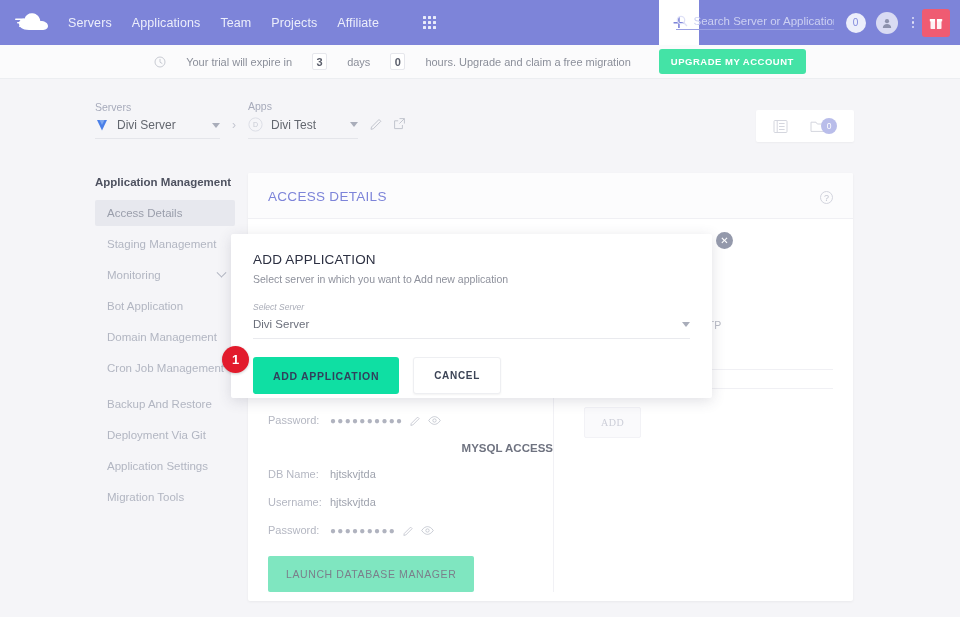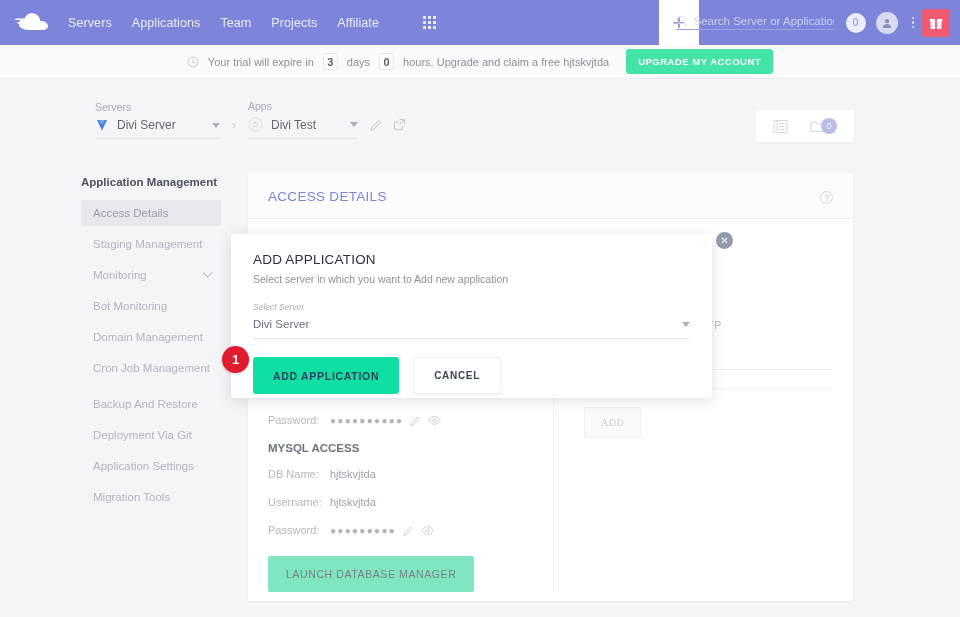--- a/index.html
+++ b/index.html
@@ -55,21 +55,21 @@
   .kebab i { width: 2.5px; height: 2.5px; background: #dfe1f7; border-radius: 50%; display:block;}
   .gift-btn {
     width: 28px; height: 28px; border-radius: 3px; background: #ef5b72;
     display: flex; align-items: center; justify-content: center; cursor: pointer;
   }
 
   
   .trial-bar {
     position: absolute; top: 45px; left: 0; width: 960px; height: 34px;
     background: #fbfbfc; border-bottom: 1px solid #eceef1;
-    display: flex; align-items: center; justify-content: center; gap: 9px;
+    display: flex; align-items: center; justify-content: center; gap: 20px;
   }
   .trial-text { font-size: 11px; color: #8b8f9a; }
   .trial-num {
     display: inline-flex; align-items: center; justify-content: center;
     min-width: 15px; height: 17px; background: #fff; border: 1px solid #e6e7ec;
     border-radius: 2px; font-size: 11px; color: #5a5e6b; font-weight: bold; padding: 0 3px;
   }
   .upgrade-btn {
     background: #44e3a6; color: #fff; font-size: 9.5px; font-weight: bold;
     letter-spacing: .5px; padding: 7px 12px; border-radius: 3px; border: none;
@@ -99,21 +99,21 @@
     justify-content: center; gap: 22px; box-shadow: 0 1px 2px rgba(0,0,0,.04);
   }
   .folder-wrap { position: relative; display:flex; align-items:center; cursor:pointer;}
   .folder-badge {
     width: 16px; height: 16px; border-radius: 50%; background: #b9bdea; color: #fff;
     font-size: 8.5px; display: flex; align-items: center; justify-content: center;
     margin-left: -5px;
   }
 
   
-  .sidebar { position: absolute; top: 176px; left: 81px; width: 140px; }
+  .sidebar { position: absolute; top: 176px; left: 95px; width: 140px; }
   .sidebar-title { font-size: 11.5px; color: #4e5260; font-weight: bold; margin-bottom: 12px; }
   .side-item {
     height: 26px; display: flex; align-items: center; padding-left: 12px;
     font-size: 11.5px; color: #b2b6c2; cursor: pointer; border-radius: 2px;
     justify-content: space-between; padding-right: 10px; margin-bottom: 0px;
   }
   .side-item.active { background: #e7e8ee; color: #9a9eab; }
   .side-spacer { height: 5px; }
   .chev { width: 7px; height: 7px; border-right: 1.4px solid #b2b6c2;
      border-bottom: 1.4px solid #b2b6c2; transform: rotate(45deg) translate(-2px,-2px); }
@@ -135,21 +135,21 @@
     border: 1px solid #d3d5de; color: #c2c5d0; font-size: 9px; text-align: center;
     line-height: 12px; cursor: pointer;
   }
   .card-body { display: flex; padding: 16px 20px; }
   .col-left { width: 285px; }
   .col-right { flex: 1; padding-left: 30px; border-left: 1px solid #f1f1f5; }
   .row { display: flex; align-items: center; height: 20px; margin-bottom: 8px; }
   .row-label { width: 62px; font-size: 11px; color: #b4b7c2; }
   .row-value { font-size: 11px; color: #9fa3ae; display: flex; align-items: center; gap: 7px; }
   .dots { letter-spacing: 1.3px; color: #b0b3bf; font-size: 10px; }
-  .section-head { font-size: 11.5px; color: #6f7380; font-weight: bold; margin: 12px 0 10px 0; }
+  .section-head { font-size: 11.5px; color: #6f7380; font-weight: bold; margin: 12px 0 10px 0; text-align: right; }
   .launch-btn {
     margin-top: 8px; background: #7fe6c0; color: #7b7f8b; border: none; border-radius: 2px;
     font-size: 10.5px; letter-spacing: .6px; padding: 12px 18px; cursor: pointer;
     font-family: "Liberation Sans", sans-serif;
   }
   .faint-line { height: 1px; background: #f0f0f4; margin: 18px 0; }
   .add-btn-faint {
     background: #fafafc; color: #ccced8; border: 1px solid #f2f2f6; border-radius: 2px;
     font-size: 10px; letter-spacing: .5px; padding: 9px 16px; cursor: pointer;
     font-family: Liberation Serif, serif;
@@ -264,21 +264,21 @@
 
   <div class="trial-bar">
     <svg width="12" height="12" viewBox="0 0 12 12">
       <circle cx="6" cy="6" r="5" fill="none" stroke="#c8cbd3" stroke-width="1"></circle>
       <path d="M6 3.3 V6.2 L8 7.4" fill="none" stroke="#c8cbd3" stroke-width="1" stroke-linecap="round"></path>
     </svg>
     <span class="trial-text">Your trial will expire in</span>
     <span class="trial-num">3</span>
     <span class="trial-text">days</span>
     <span class="trial-num">0</span>
-    <span class="trial-text">hours. Upgrade and claim a free hjtskvjtda</span>
+    <span class="trial-text">hours. Upgrade and claim a free migration</span>
     <button class="upgrade-btn">UPGRADE MY ACCOUNT</button>
   </div>
 
   <div class="crumbs">
     <div class="crumb-group">
       <div class="crumb-label">Servers</div>
       <div class="crumb-select">
         <span class="crumb-icon">
           <svg width="14" height="14" viewBox="0 0 14 14">
             <path d="M2 2 H12 L7 12.5 Z" fill="#4a7fe8"></path>
@@ -287,21 +287,21 @@
         </span>
         <span class="crumb-name">Divi Server</span>
         <span class="caret"></span>
       </div>
     </div>
 
     <div class="crumb-arrow">›</div>
 
     <div class="crumb-group">
       <div class="crumb-label">Apps</div>
-      <div style="display:flex;align-items:center;">
+      <div style="display:flex;align-items:flex-start;">
         <div class="crumb-select wide">
           <span class="crumb-icon">
             <svg width="15" height="15" viewBox="0 0 15 15">
               <circle cx="7.5" cy="7.5" r="6.6" fill="none" stroke="#dcdee6" stroke-width="1"></circle>
               <text x="7.5" y="10.4" font-size="7" fill="#c7cad3" text-anchor="middle" font-family="Liberation Sans">D</text>
             </svg>
           </span>
           <span class="crumb-name">Divi Test</span>
           <span class="caret"></span>
         </div>
@@ -345,21 +345,21 @@
     <div class="side-item">
       <span>Staging Management</span>
     </div>
     <div class="side-spacer"></div>
     <div class="side-item">
       <span>Monitoring</span>
       <span class="chev"></span>
     </div>
     <div class="side-spacer"></div>
     <div class="side-item">
-      <span>Bot Monitoring</span>
+      <span>Bot Application</span>
     </div>
     <div class="side-spacer"></div>
     <div class="side-item">
       <span>Domain Management</span>
     </div>
     <div class="side-spacer"></div>
     <div class="side-item">
       <span>Cron Job Management</span>
     </div>
     <div class="side-spacer"></div>

